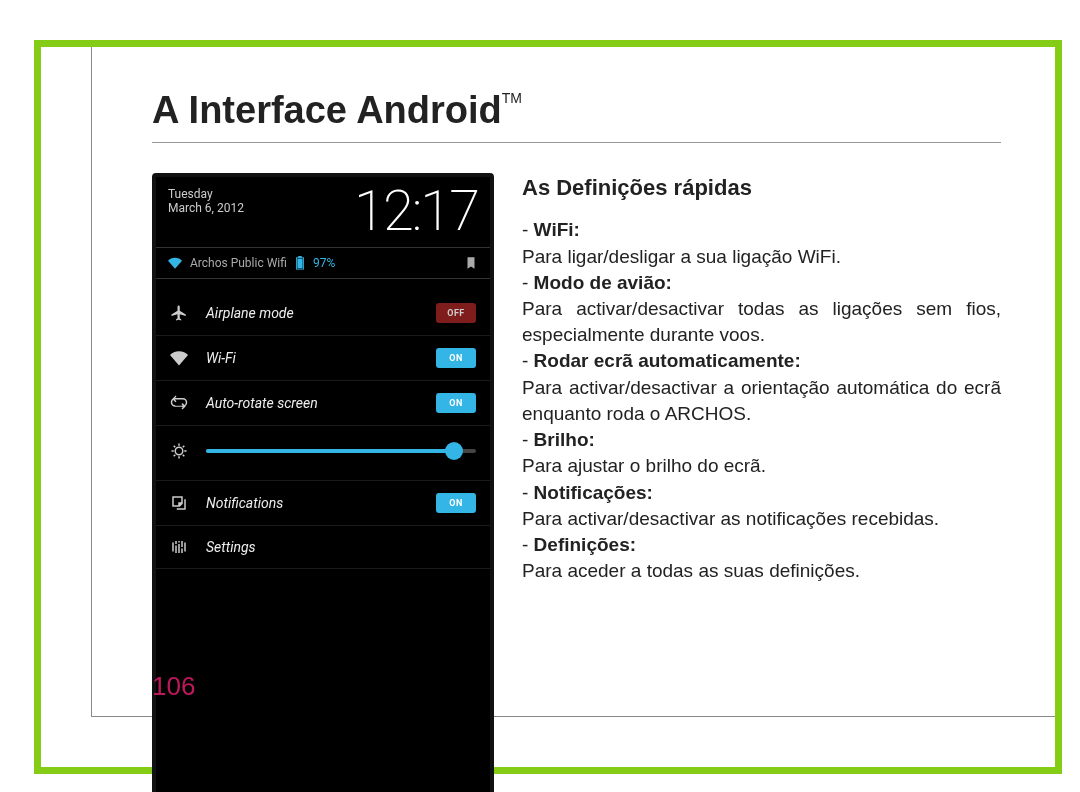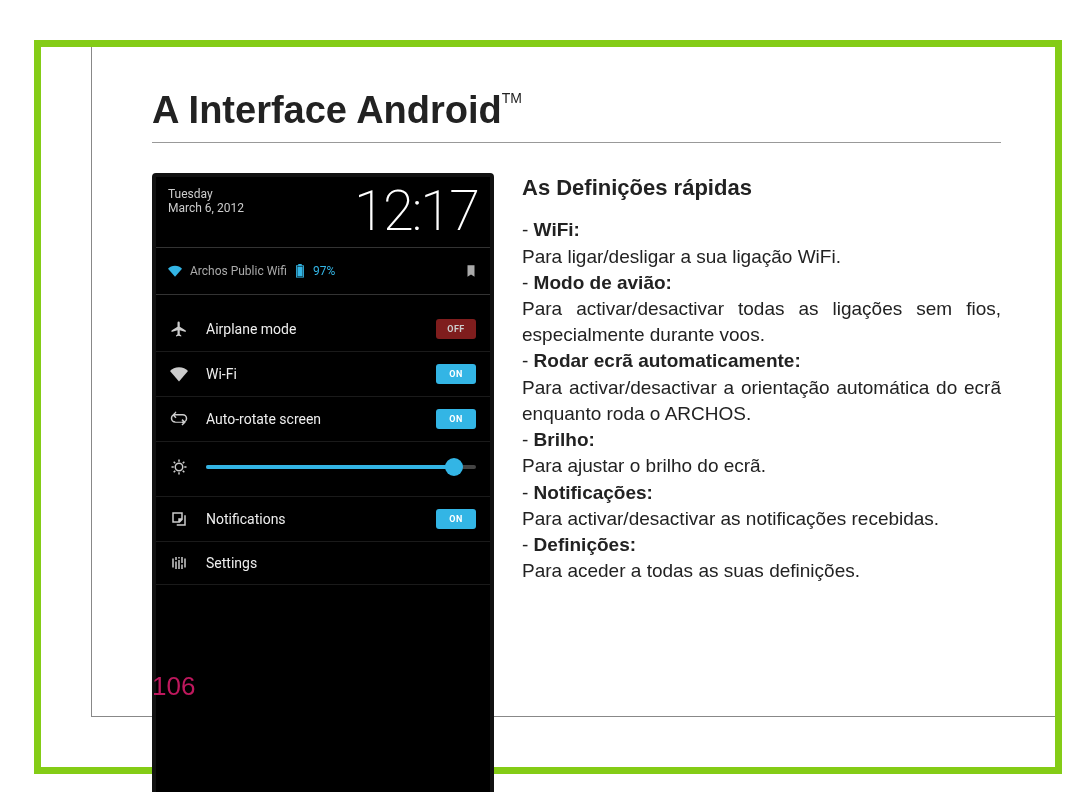--- a/index.html
+++ b/index.html
@@ -84,21 +84,21 @@
     font-weight: 200;
     color: #fff;
     letter-spacing: -2px;
     line-height: 1;
     position: relative;
     top: -4px;
   }
   .status-row {
     border-top: 1px solid #333;
     border-bottom: 1px solid #333;
-    padding: 16px 12px;
+    padding: 8px 12px;
     display: flex;
     align-items: flex-start;
     gap: 8px;
     font-size: 12px;
     color: #33b5e5;
   }
   .wifi-name { color: #aaa; }
   .status-row .spacer { flex: 1; }
   .settings-list {
     padding: 12px 0;
@@ -109,21 +109,21 @@
     padding: 12px 14px;
     border-bottom: 1px solid #1a1a1a;
     gap: 18px;
     font-size: 14px;
   }
   .setting-row .icon {
     width: 18px;
     height: 18px;
     flex-shrink: 0;
   }
-  .setting-row .label { flex: 1; color: #eee; }
+  .setting-row .label { flex: 1; color: #eee; font-style: italic; }
   .toggle {
     width: 40px;
     height: 20px;
     border-radius: 3px;
     font-size: 9px;
     font-weight: 700;
     display: flex;
     align-items: center;
     justify-content: center;
     letter-spacing: 0.5px;

